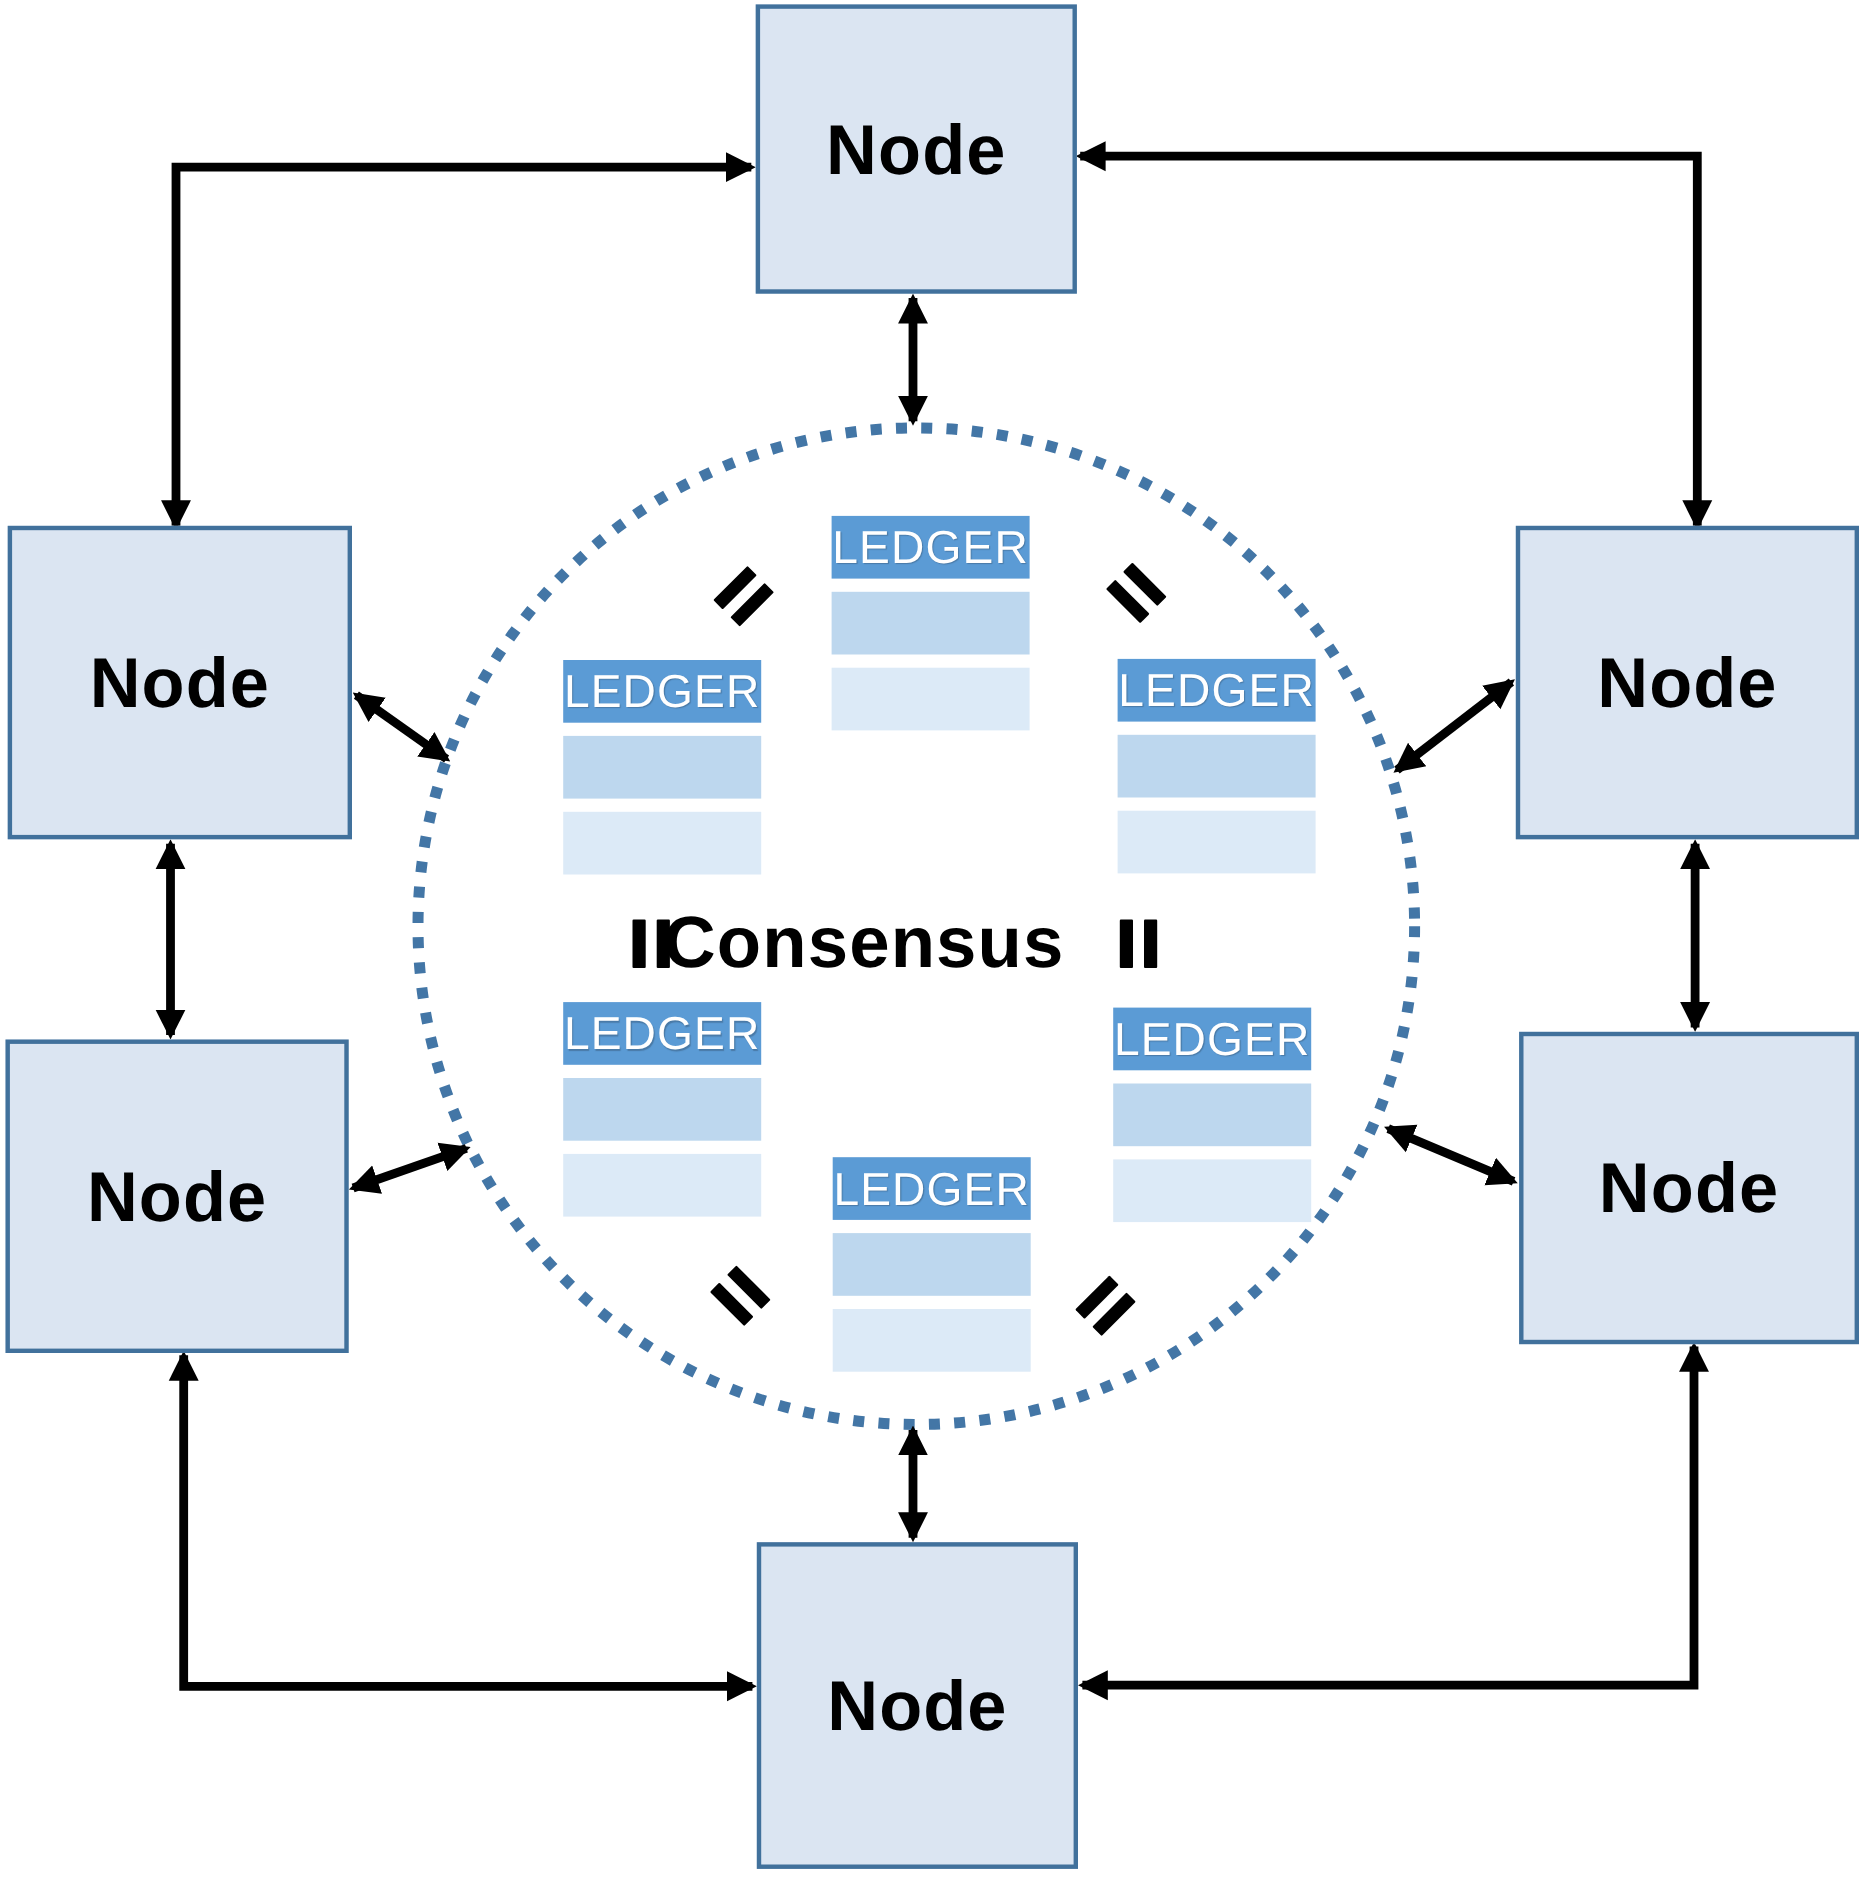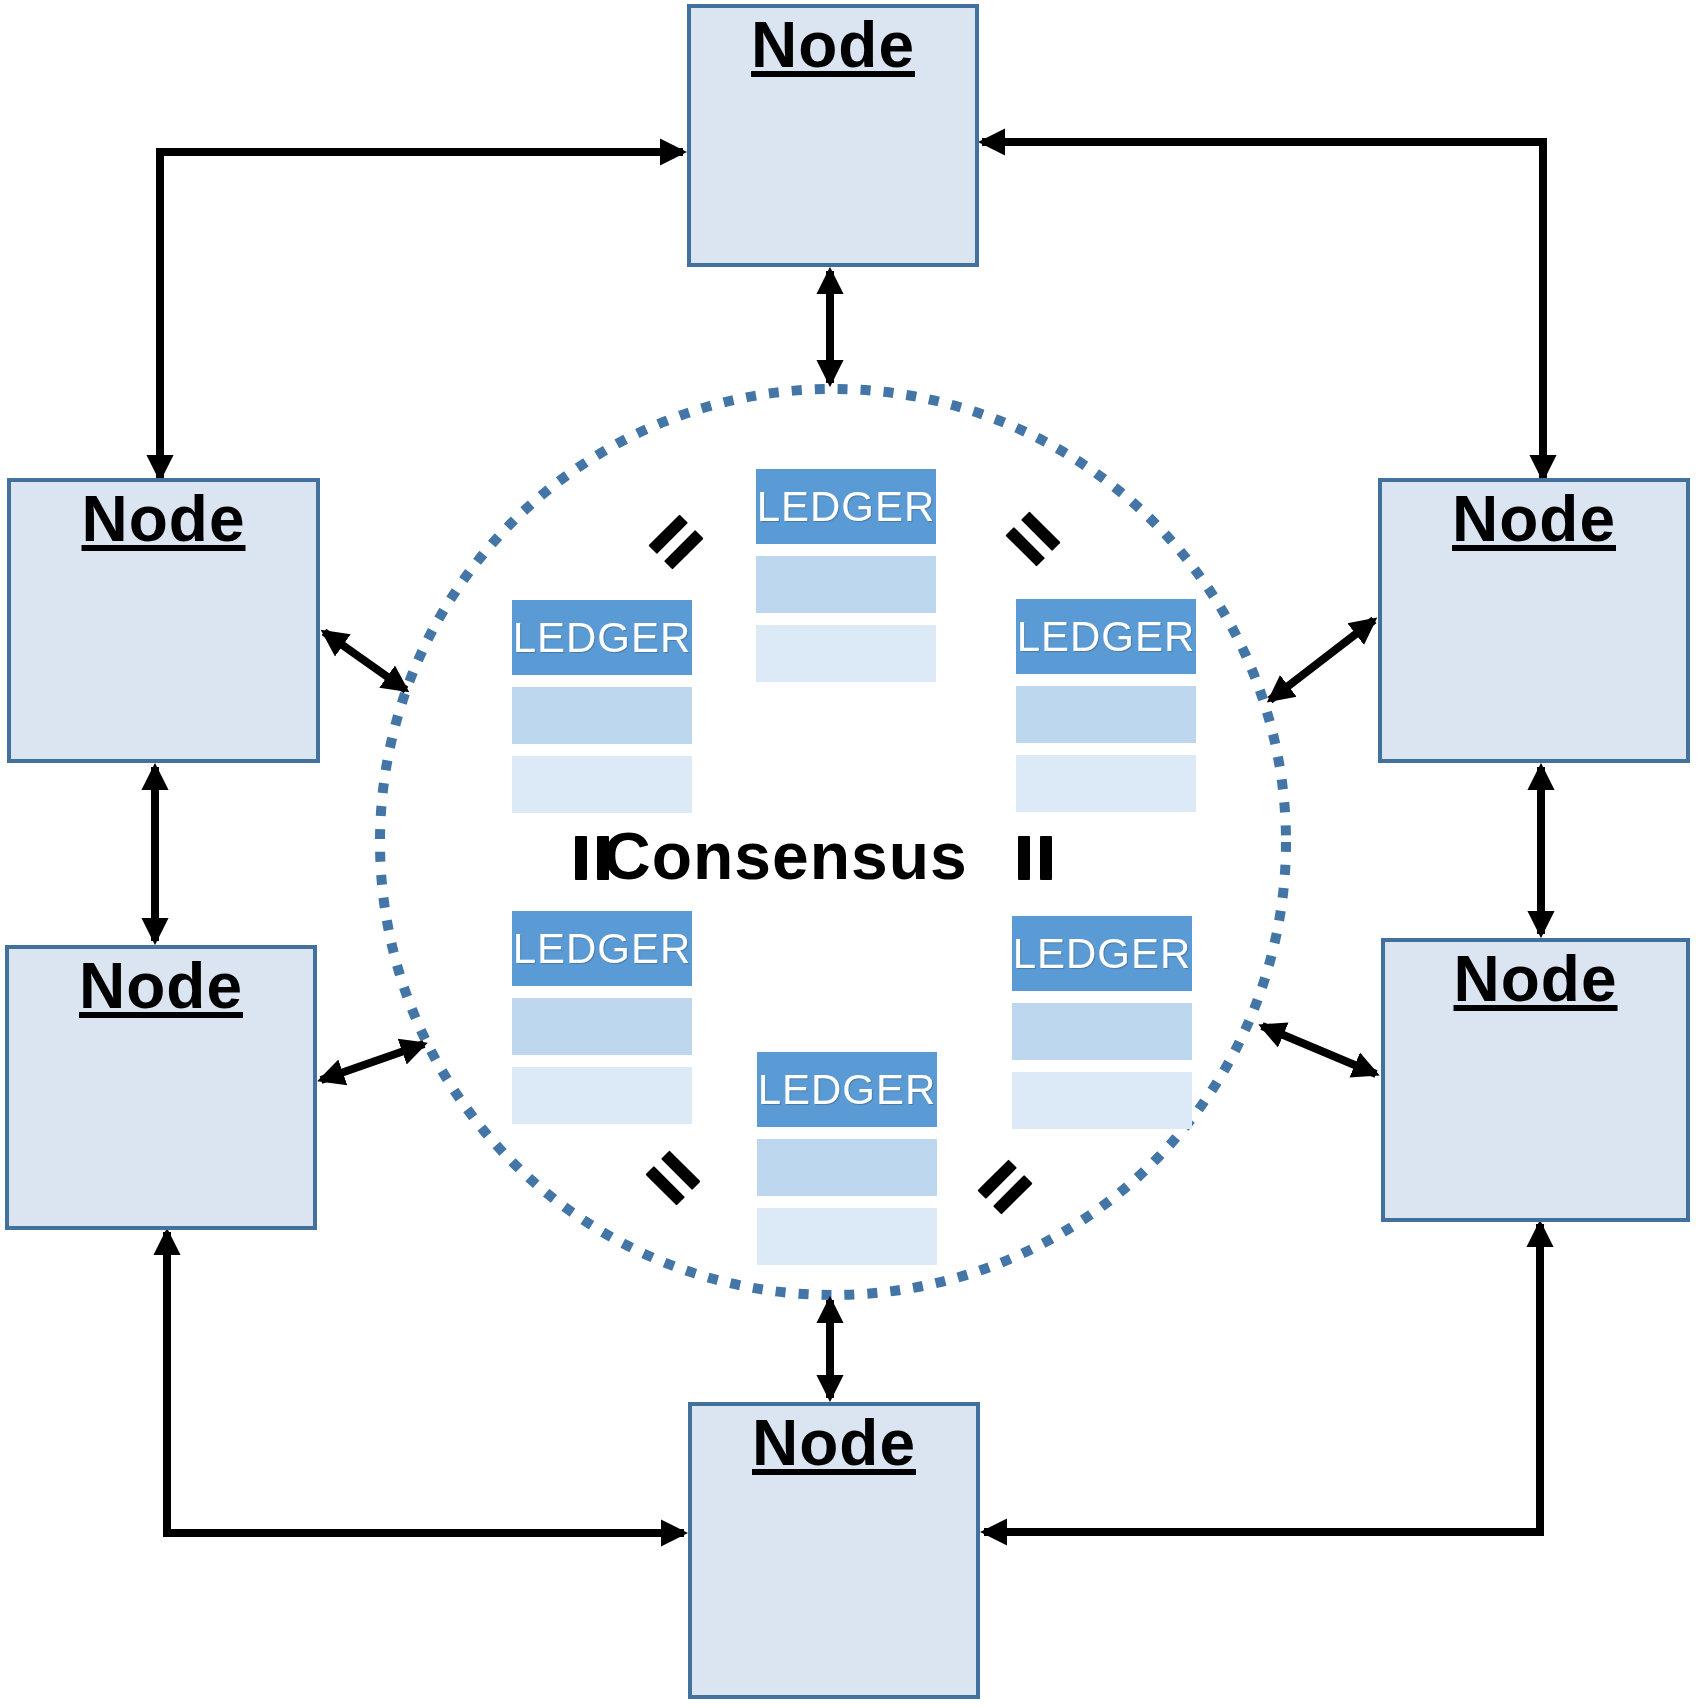--- a/index.html
+++ b/index.html
@@ -23,29 +23,29 @@
   }
   .connectors{
     position:absolute;left:0;top:0;width:1698px;height:1706px;
     pointer-events:none;
   }
   .node{
     position:absolute;
     box-sizing:border-box;
     background:var(--node-fill);
     border:4px solid var(--node-border);
-    display:flex;align-items:flex-start;justify-content:center;text-decoration:underline;
+    display:flex;align-items:center;justify-content:center;
   }
   .node .node-label{
     font-size:64px;font-weight:bold;color:var(--label-text);
     letter-spacing:1px;
   }
   .ledger{position:absolute;width:180px;}
   .ledger .ledger-header{
-    height:75px;
+    height:57px;
     background:var(--ledger-header-bg);
     color:var(--ledger-header-text);
     display:flex;align-items:center;justify-content:center;
     font-size:42px;font-weight:400;letter-spacing:1px;
     text-shadow:1px 1px 1px rgba(40,60,80,.35);
   }
   .ledger .ledger-row{height:57px;margin-top:12px;}
   .ledger .row-1{background:var(--ledger-row1-bg);}
   .ledger .row-2{background:var(--ledger-row2-bg);}
   .equals{

